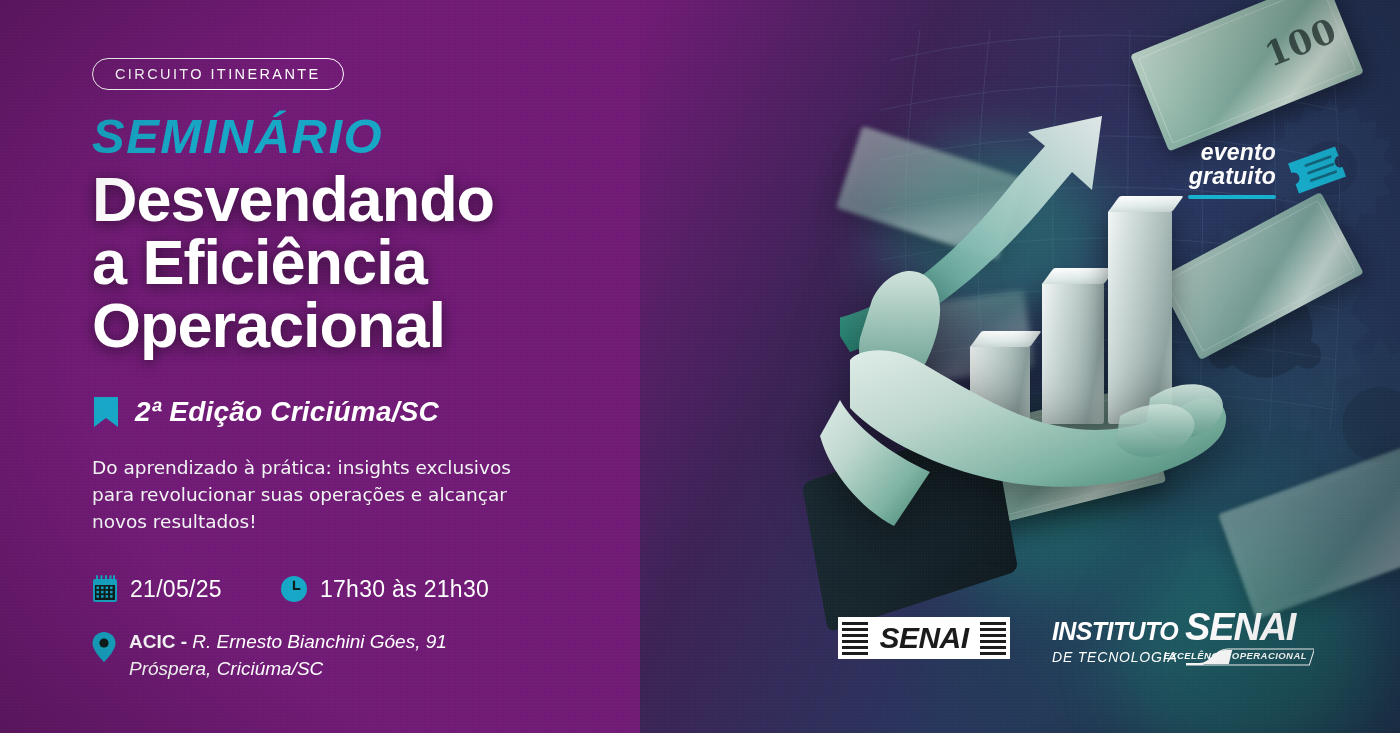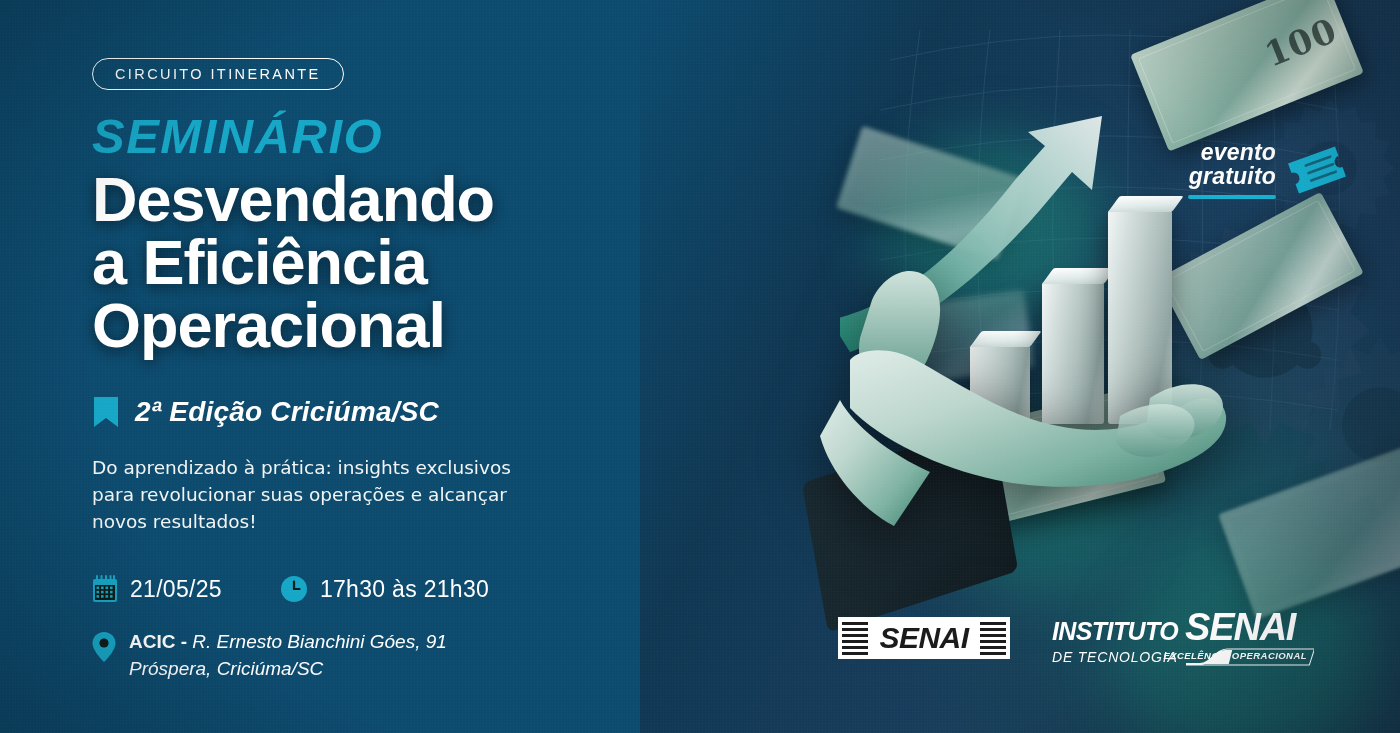--- a/index.html
+++ b/index.html
@@ -8,21 +8,21 @@
 
   #banner{
     position:relative;
     width:1400px; height:733px;
     overflow:hidden;
     background:
       radial-gradient(ellipse 620px 520px at 1180px 690px, rgba(22,110,95,0.55) 0%, rgba(20,90,80,0.25) 45%, rgba(0,0,0,0) 72%),
       radial-gradient(ellipse 700px 620px at 1230px 280px, rgba(30,55,95,0.75) 0%, rgba(22,42,74,0.40) 50%, rgba(0,0,0,0) 78%),
       radial-gradient(ellipse 900px 760px at 240px 380px, rgba(16,36,33,1) 0%, rgba(11,24,22,1) 55%, rgba(9,19,18,1) 100%),
       linear-gradient(100deg, #0c1917 0%, #0d1c1a 30%, #102229 52%, #16304a 70%, #1b3a55 85%, #18track 100%);
-    background-color:#0c4a6e;
+    background-color:#701a75;
   }
 
   
   .bg-right{
     position:absolute; top:0; right:0; width:760px; height:733px;
     background:
       radial-gradient(ellipse 430px 420px at 560px 560px, rgba(25,120,105,0.45) 0%, rgba(18,80,72,0.18) 50%, rgba(0,0,0,0) 76%),
       linear-gradient(115deg, rgba(13,28,30,0) 0%, rgba(18,40,60,0.55) 28%, rgba(26,58,88,0.85) 58%, rgba(24,52,80,0.9) 100%);
   }
   .grid-globe{

